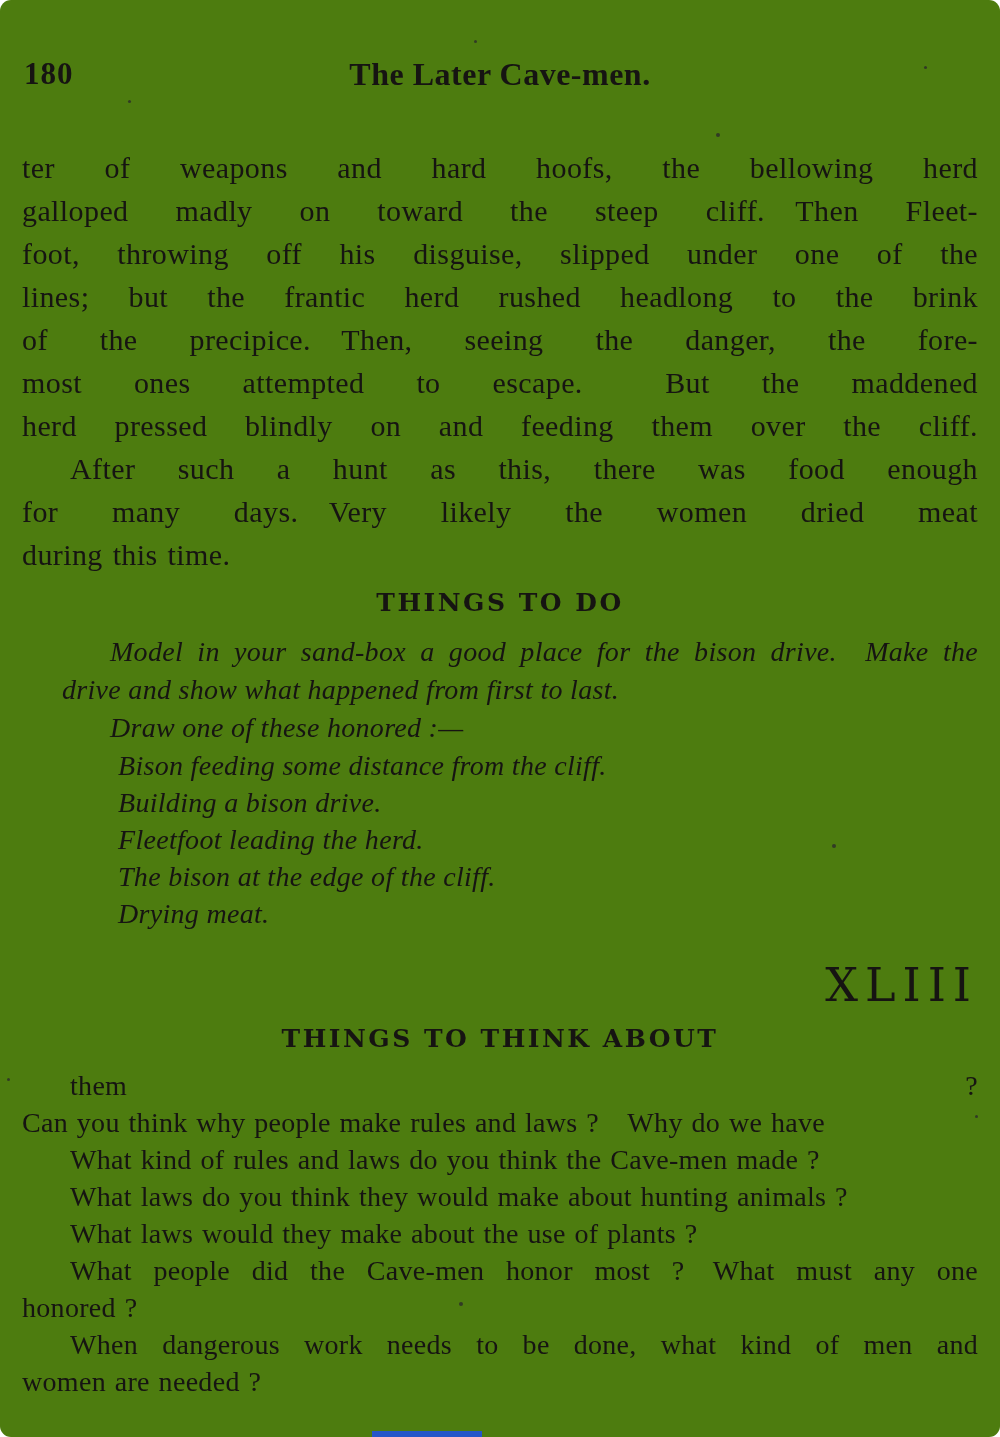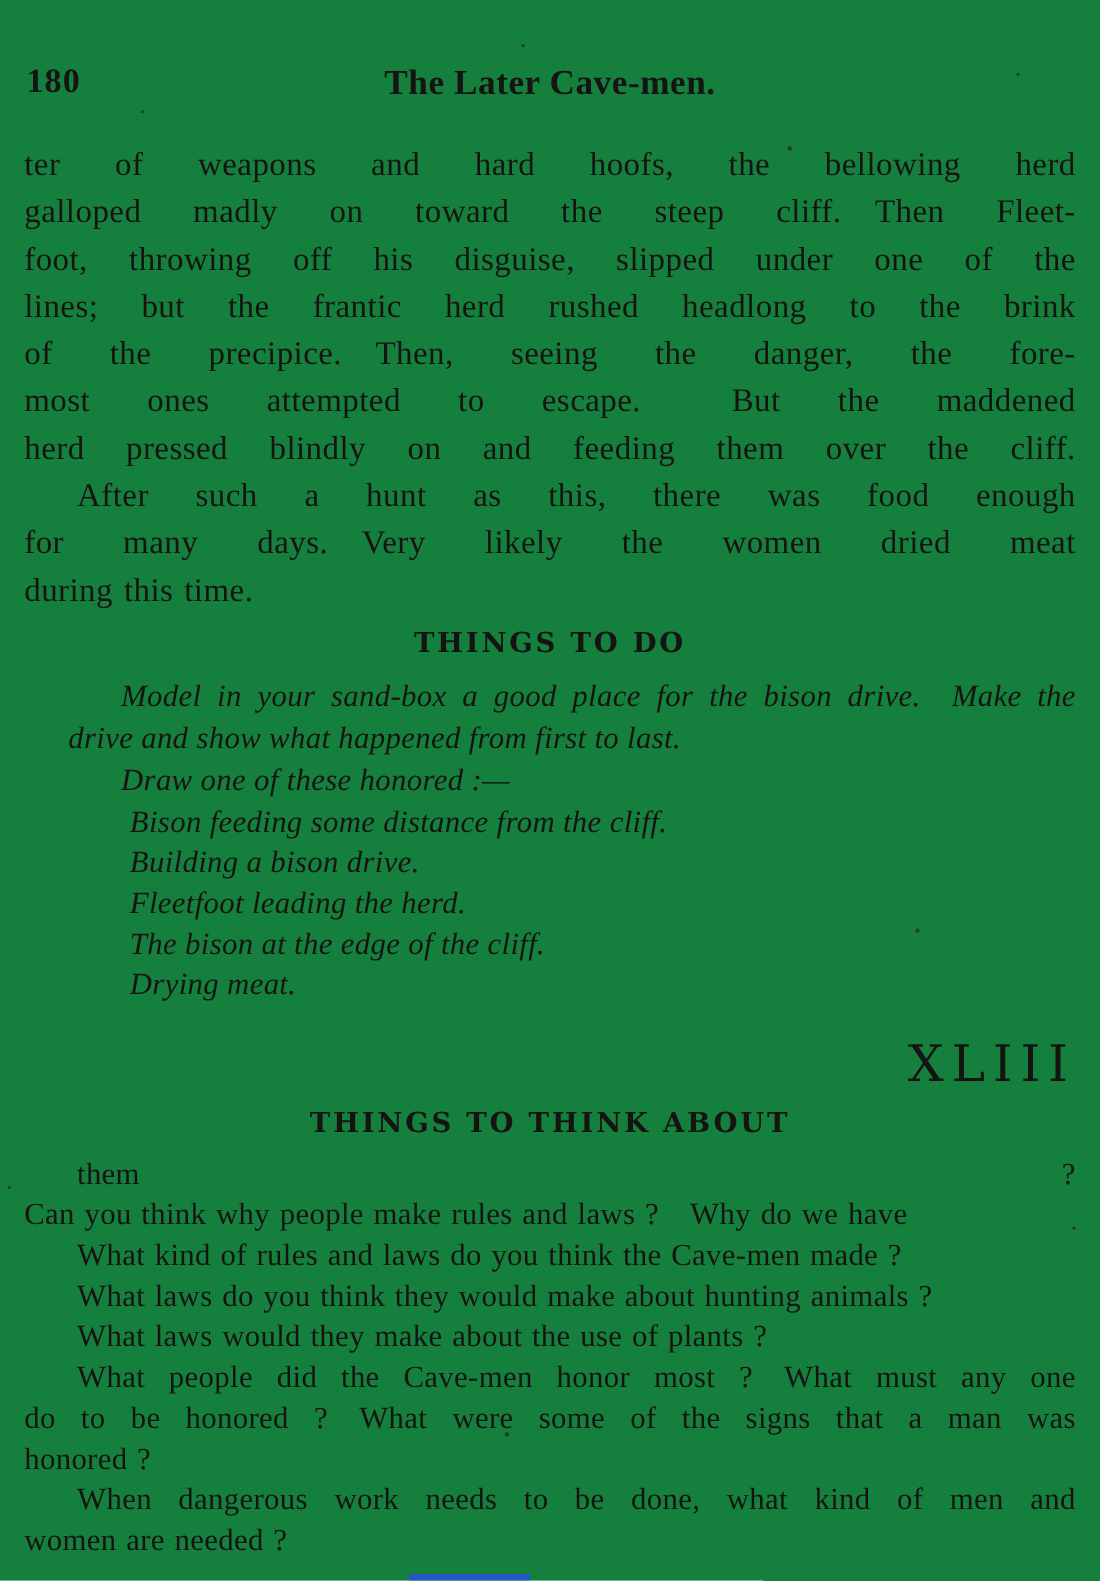--- a/index.html
+++ b/index.html
@@ -1,46 +1,47 @@
 <!DOCTYPE html>
 <html><head>
 <meta charset="utf-8">
 <style>
   html, body { margin: 0; padding: 0; background: #ffffff; }
   .page {
     position: relative;
     width: 1000px;
     height: 1437px;
     margin: 0 auto;
-    background: #15803d;
+    background: #4d7c0f;
     color: #161412;
     font-family: "Liberation Serif", "DejaVu Serif", serif;
     overflow: hidden;
     box-sizing: border-box;
     padding: 56px 22px 0 22px;
+    border-radius: 11px;
   }
   
   .header { position: relative; height: 42px; }
   .pagenum {
     position: absolute; left: 2px; top: 0;
     font-size: 31px; font-weight: bold; letter-spacing: 1px;
   }
   .running-title {
     position: absolute; left: 0; right: 0; top: 0;
     text-align: center;
     font-size: 32px; font-weight: bold; letter-spacing: 0.5px;
   }
   
   .para {
     font-size: 30px;
     line-height: 43px;
     letter-spacing: 0.4px;
     word-spacing: 2px;
   }
-  .para1 { margin-top: 30px; }
+  .para1 { margin-top: 48px; }
   .jall > div { text-align: justify; text-align-last: justify; }
   .jpara > div { text-align: justify; text-align-last: justify; }
   .jpara > div:last-child { text-align-last: left; }
   .first-indent > div:first-child { text-indent: 48px; }
   
   .secthead {
     margin: 12px 0 0 0;
     text-align: center;
     font-family: "DejaVu Serif", "Liberation Serif", serif;
     font-size: 25px;
@@ -152,21 +153,20 @@
         <div>What kind of rules and laws do you think the Cave-men made ?</div>
       </div>
     <div class="qpara jpara first-indent">
         <div>What laws do you think they would make about hunting animals ?</div>
       </div>
     <div class="qpara jpara first-indent">
         <div>What laws would they make about the use of plants ?</div>
       </div>
     <div class="qpara jpara first-indent">
         <div>What people did the Cave-men honor most ? What must any one</div>
-        <div>do to be honored ? What were some of the signs that a man was</div>
         <div>honored ?</div>
       </div>
     <div class="qpara jpara first-indent">
         <div>When dangerous work needs to be done, what kind of men and</div>
         <div>women are needed ?</div>
       </div>
   </div>
 
   <div class="bottom-mark" style="background: rgb(36, 86, 200); left: 372px; width: 110px;"></div>
 

